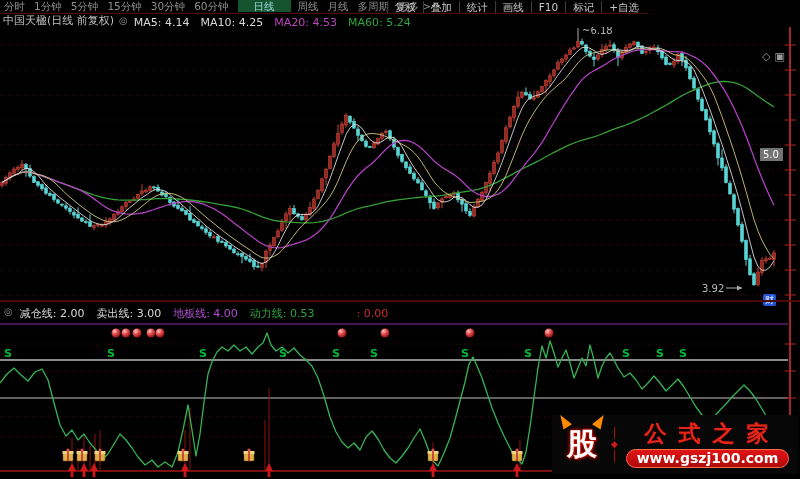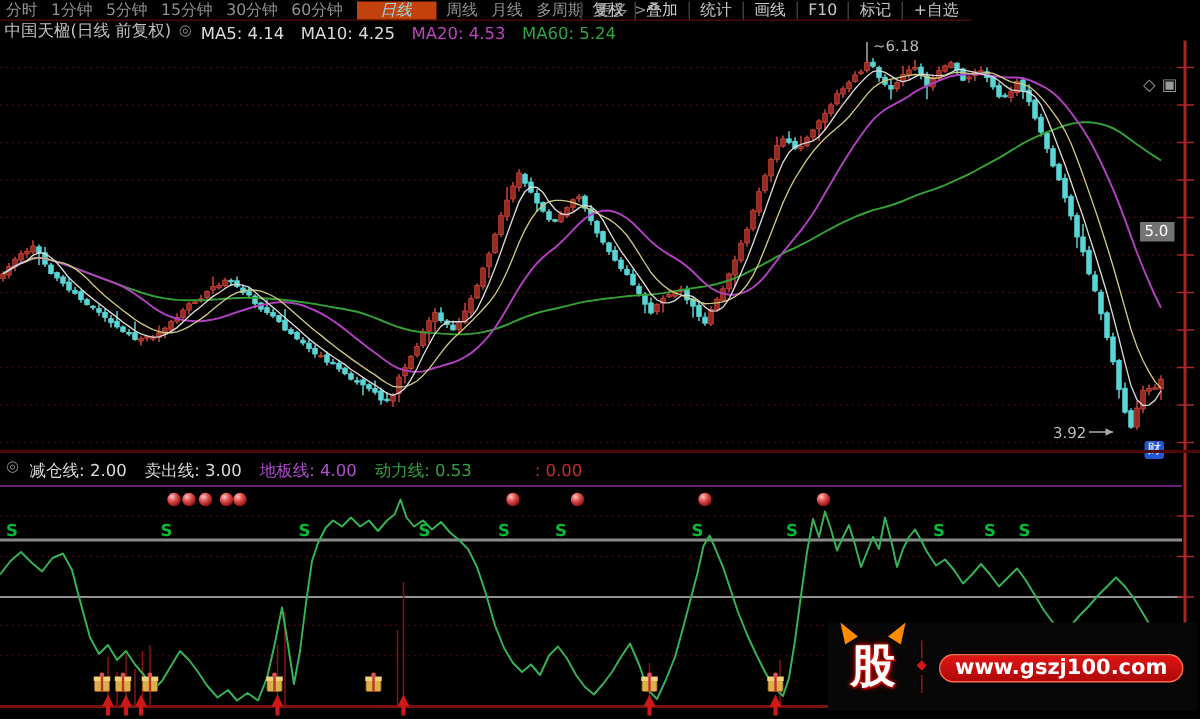--- a/index.html
+++ b/index.html
@@ -1,23 +1,23 @@
 <!DOCTYPE html>
 <html><head>
 <meta charset="utf-8">
 <style>
   html,body{margin:0;padding:0;background:#111;}
   #app{position:relative;width:800px;height:479px;background:#000;overflow:hidden;
        font-family:"DejaVu Sans",sans-serif;cursor:default;}
   
   #menubar{position:absolute;left:0;top:0;width:648px;height:13px;
-           border-bottom:1px solid #4a0808;display:flex;align-items:center;}
+           border-bottom:1px solid #4a0808;display:flex;align-items:flex-start;}
   #periods{display:flex;align-items:center;padding-left:4px;}
   .period{font-size:10.5px;color:#8f8f8f;margin-right:9px;line-height:12px;white-space:nowrap;}
-  .period.active{background:#c2410c;color:#9fd8e0;padding:0 16px;margin-right:7px;font-style:italic;}
+  .period.active{background:#14532d;color:#9fd8e0;padding:0 16px;margin-right:7px;}
   #tools{position:absolute;right:2px;top:0;display:flex;height:13px;align-items:center;margin-left:28px;}
   .tool{font-size:10.5px;color:#c8c8c8;padding:0 7px;border-left:1px solid #3d3d3d;
         line-height:12px;white-space:nowrap;}
   
   #infobar{position:absolute;left:0;top:14px;width:800px;height:13px;display:flex;
            align-items:center;padding-left:3px;}
   #symbol{font-size:11px;color:#c0c0c0;white-space:nowrap;}
   #sym-icon{font-size:10px;color:#8a8a8a;margin:0 6px 0 5px;}
   .ma-item{font-size:11px;margin-right:11px;white-space:nowrap;}
   
@@ -636,16 +636,17 @@
       <span class="horn horn-l"></span>
       <span class="horn horn-r"></span>
       <span class="wm-gu">股</span>
     </div>
     <div class="wm-sep">
       <span class="bar"></span>
         <span class="wm-diamond">◆</span>
         <span class="bar"></span>
     </div>
     <div class="wm-right">
+      <div class="wm-brand">公式之家</div>
       <div class="wm-url">www.gszj100.com</div>
     </div>
   </div>
 </div>
 
 </body></html>

